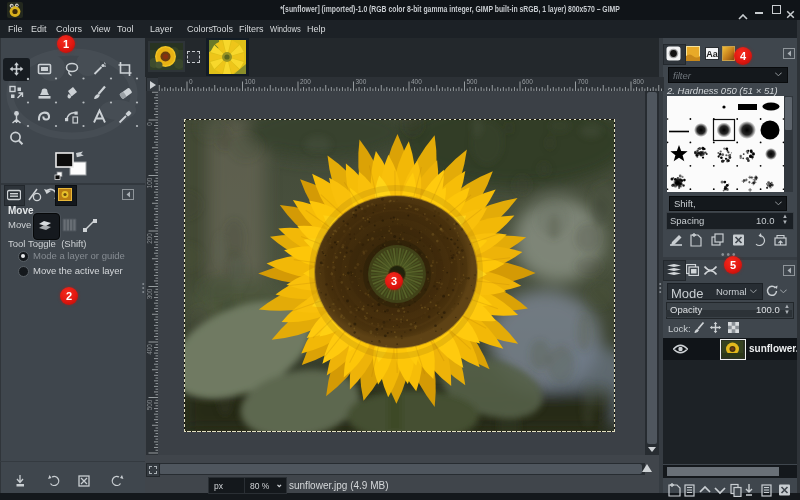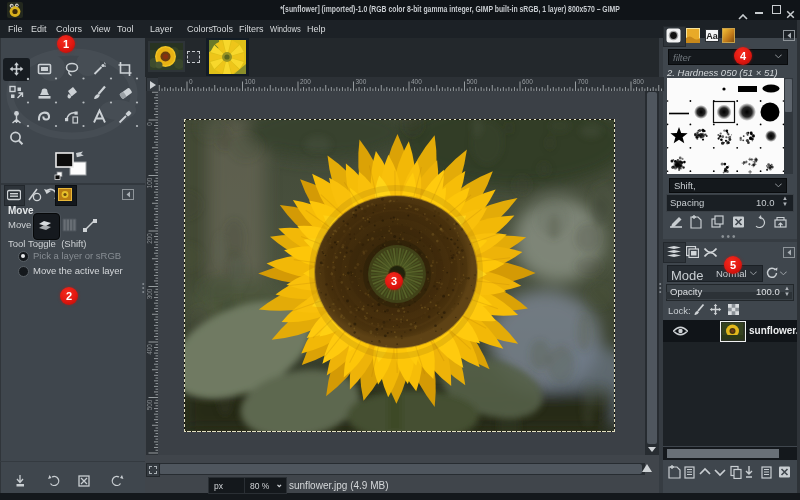--- a/index.html
+++ b/index.html
@@ -228,21 +228,21 @@
  <div class="ic" style="position:absolute;left:82px;top:180px;">
       <svg width="16" height="15" viewBox="0 0 16 15">
         <path d="M3 12 L12 3" stroke="#cfd3d6" stroke-width="1.5"></path>
         <rect x="1" y="10" width="4" height="4" fill="#cfd3d6"></rect>
         <rect x="11" y="1" width="4" height="4" fill="#cfd3d6"></rect>
       </svg>
     </div>
  <div style="position:absolute;left:8px;top:200px;color:#ced2d5;font-size:9.5px;">Tool Toggle&nbsp;&nbsp;(Shift)</div>
  <div style="position:absolute;left:18px;top:213px;width:9px;height:9px;border-radius:50%;background:#14181c;border:1px solid #5a6167;"></div>
  <div style="position:absolute;left:21px;top:216px;width:4px;height:4px;border-radius:50%;background:#e8eaec;"></div>
- <div style="position:absolute;left:33px;top:212px;color:#878d93;font-size:9.5px;">Pick a layer or sRGB</div>
+ <div style="position:absolute;left:33px;top:212px;color:#878d93;font-size:9.5px;">Mode a layer or guide</div>
  <div style="position:absolute;left:18px;top:228px;width:9px;height:9px;border-radius:50%;background:#14181c;border:1px solid #5a6167;"></div>
  <div style="position:absolute;left:33px;top:227px;color:#d5d8db;font-size:9.5px;">Move the active layer</div>
 
  <div id="tb-bottom" class="ic" style="position:absolute;left:16px;top:436px;">
       <svg width="115" height="14" viewBox="0 0 115 14">
   <g stroke="#c9ced2" stroke-width="1.3" fill="none">
    <path d="M4 1 v7 M1 5 l3 3.5 3 -3.5"></path>
           <rect x="0.5" y="10" width="7.5" height="2.5" fill="#c9ced2" stroke="none"></rect>
    <path d="M36 3 a4.5 4.5 0 1 1 -1.5 6.5"></path>
           <path d="M33.5 1 l2 3 -3.4 1 z" fill="#c9ced2" stroke="none"></path>
@@ -1526,21 +1526,21 @@
 <div class="abs" style="left:208px;top:477px;width:34px;height:15px;background:#14181c;border:1px solid #2a2f34;color:#d2d5d8;font-size:8.5px;padding-left:23px;">
  <span style="position:absolute;left:5px;top:3px;">px</span>
  <span style="position:absolute;right:3px;top:1px;font-size:9px;font-weight:bold;">⌄</span>
   </div>
 <div class="abs" style="left:244px;top:477px;width:41px;height:15px;background:#14181c;border:1px solid #2a2f34;color:#d2d5d8;font-size:8.5px;">
  <span style="position:absolute;left:5px;top:3px;">80 %</span>
  <span style="position:absolute;right:3px;top:1px;font-size:9px;font-weight:bold;">⌄</span>
   </div>
 <div class="abs" style="left:289px;top:480px;color:#d5d8da;font-size:10px;">sunflower.jpg (4.9  MB)</div>
 
-<div class="abs" style="left:663px;top:26px;width:137px;height:455px;overflow:hidden;font-family:'Liberation Sans',sans-serif;">
+<div class="abs" style="left:663px;top:44px;width:137px;height:455px;overflow:hidden;font-family:'Liberation Sans',sans-serif;">
 
  <div style="position:absolute;left:0px;top:0px;width:21px;height:19px;background:#2f353b;border:1px solid #23282d;"></div>
  <div class="ic" style="position:absolute;left:3px;top:2px;">
       <svg width="15" height="15" viewBox="0 0 15 15">
         <rect x="0.5" y="0.5" width="14" height="14" rx="2.5" fill="#f2f3f4"></rect>
         <circle cx="7.5" cy="7.5" r="3.4" fill="#111"></circle>
         <circle cx="7.5" cy="7.5" r="4.8" fill="#111" opacity="0.35"></circle>
       </svg>
     </div>
  <div class="ic" style="position:absolute;left:23px;top:2px;">

